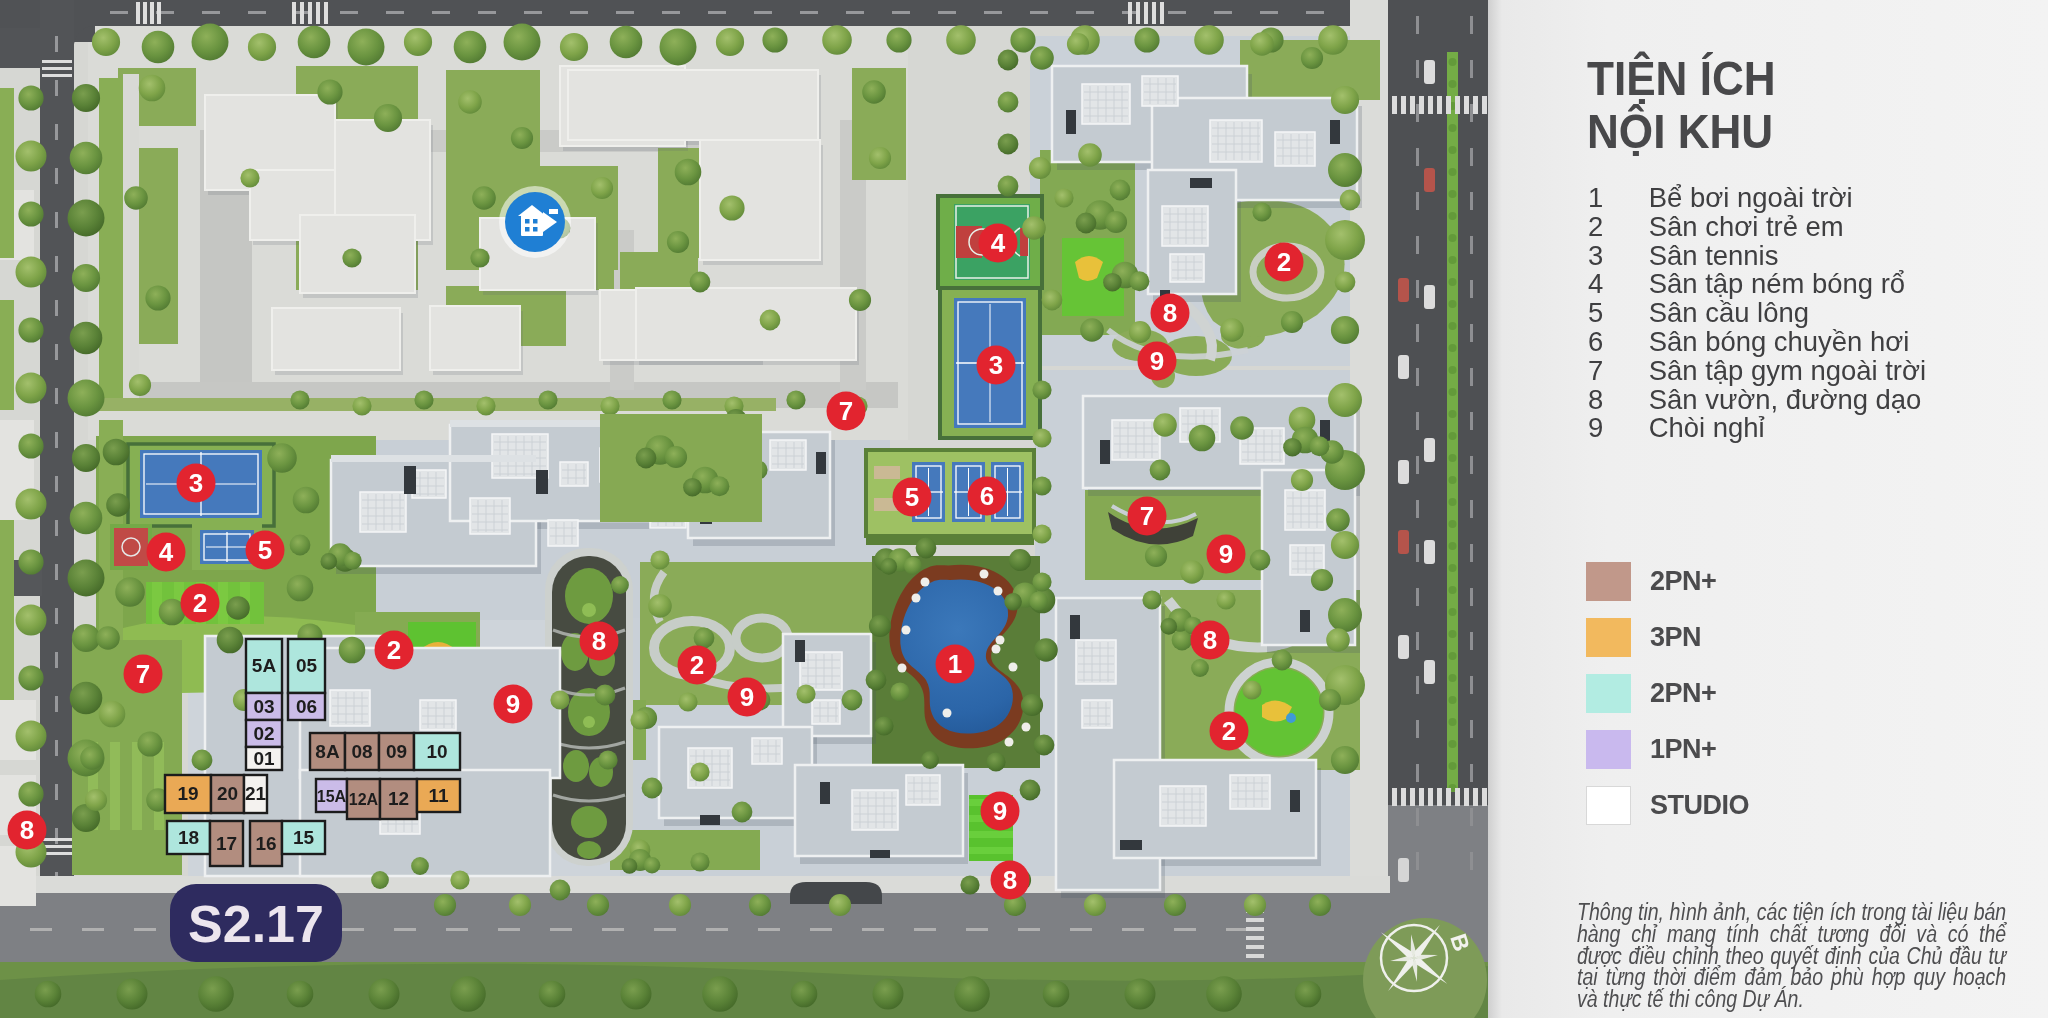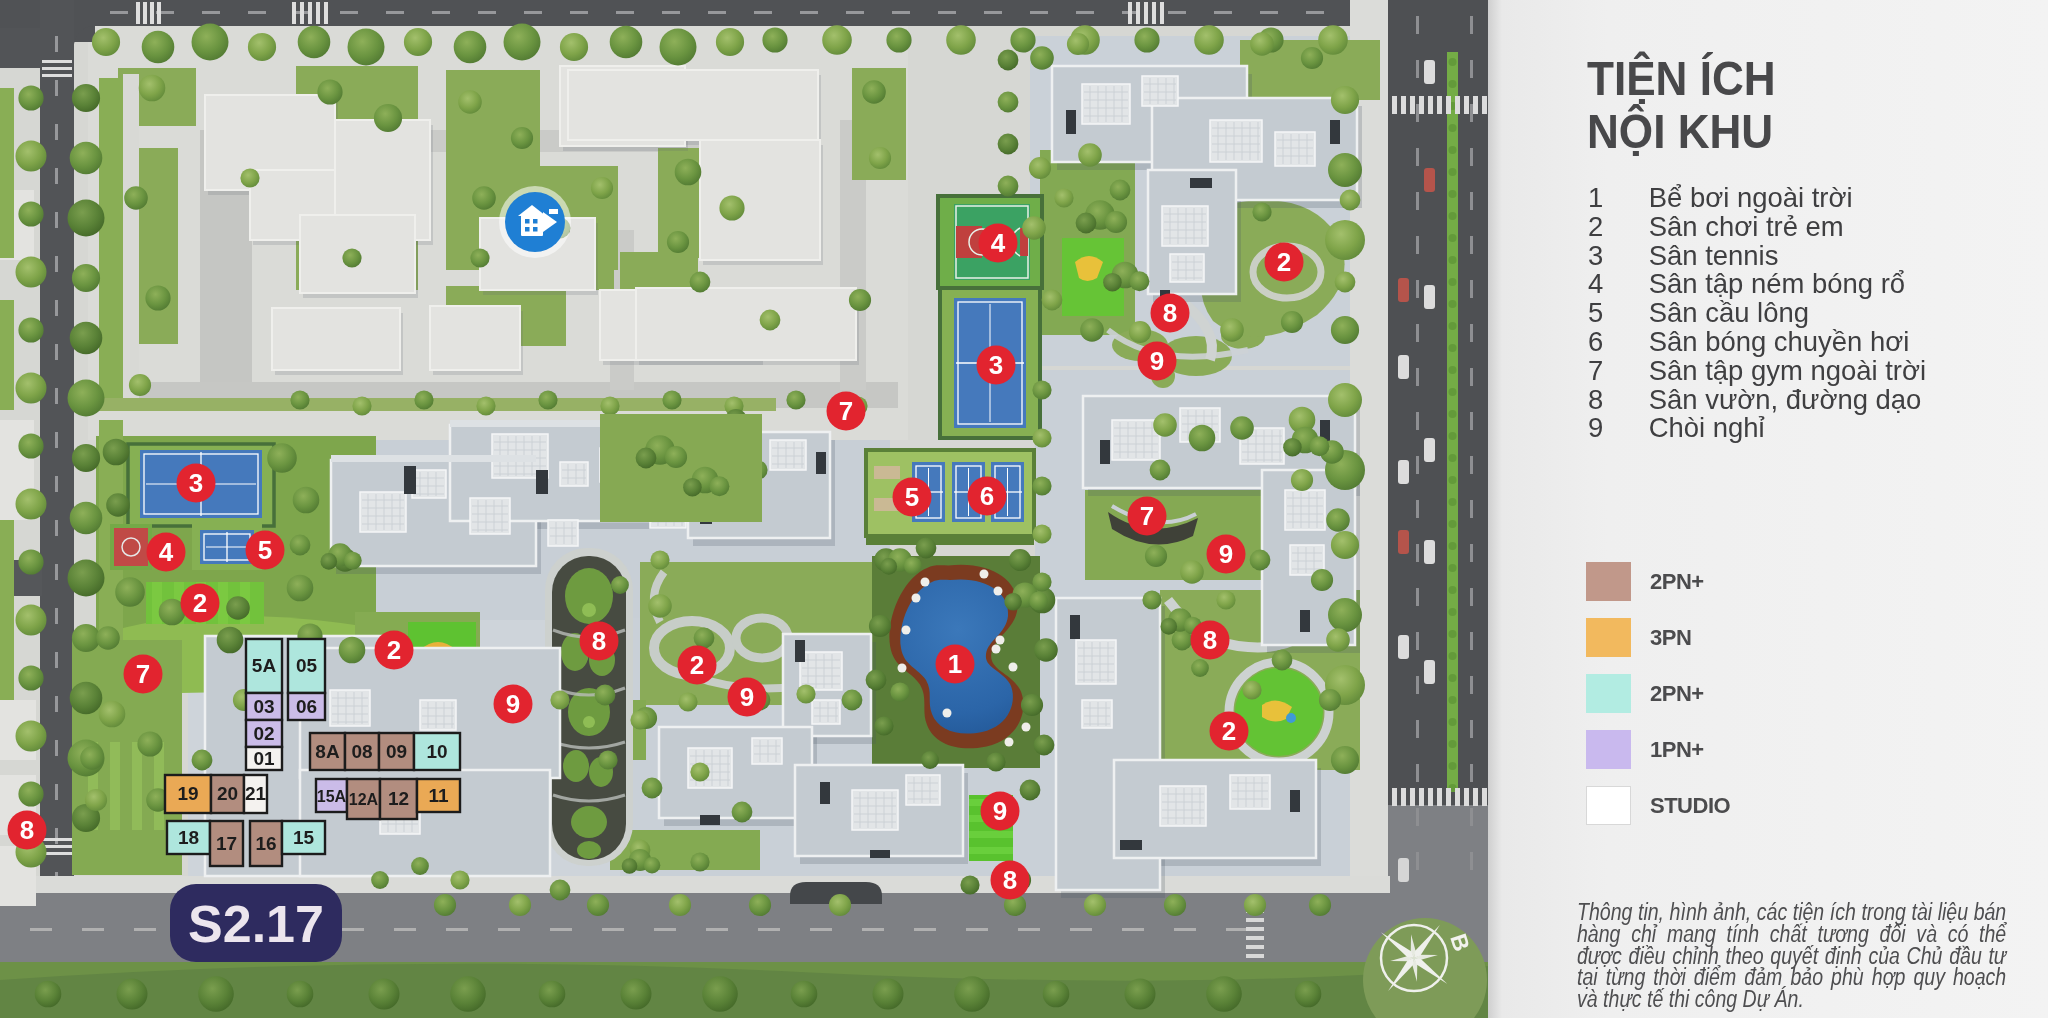--- a/index.html
+++ b/index.html
@@ -10,21 +10,21 @@
  background:linear-gradient(90deg,#cfcfcf 0px,#e9e9e9 14px,#efefef 120px,#f3f3f3 100%);}
 h1{margin:0;position:absolute;left:99px;top:52px;font-size:49px;line-height:53px;font-weight:bold;
  color:#48484a;transform:scaleX(0.9);transform-origin:left top;}
 #legend{position:absolute;left:100px;top:184px;font-size:28px;line-height:28.8px;color:#3f3f41;
  transform:scaleX(0.98);transform-origin:left top;}
 #legend .row{display:flex;}
 #legend .n{width:62px;flex:none;}
 #swatches{position:absolute;left:98px;top:562px;}
 .sw{display:flex;align-items:center;height:39px;margin-bottom:17px;}
 .sw .box{width:45px;height:39px;margin-right:19px;flex:none;}
-.sw .lb{font-size:22px;font-weight:bold;color:#4b4b4d;letter-spacing:-0.5px;}
+.sw .lb{font-size:27px;font-weight:bold;color:#4b4b4d;letter-spacing:-0.5px;}
 #disc{position:absolute;left:89px;top:902px;width:505px;font-size:23px;font-style:italic;
  color:#4e4e50;line-height:21.8px;transform:scaleX(0.85);transform-origin:left top;}
 #disc div{text-align:justify;text-align-last:justify;}
 #disc div.last{text-align-last:left;}
 </style></head>
 <body>
 <div id="wrap">
 <svg id="map" width="1488" height="1018" viewBox="0 0 1488 1018">
 <defs>
 <radialGradient id="g1" cx="40%" cy="35%" r="75%">

